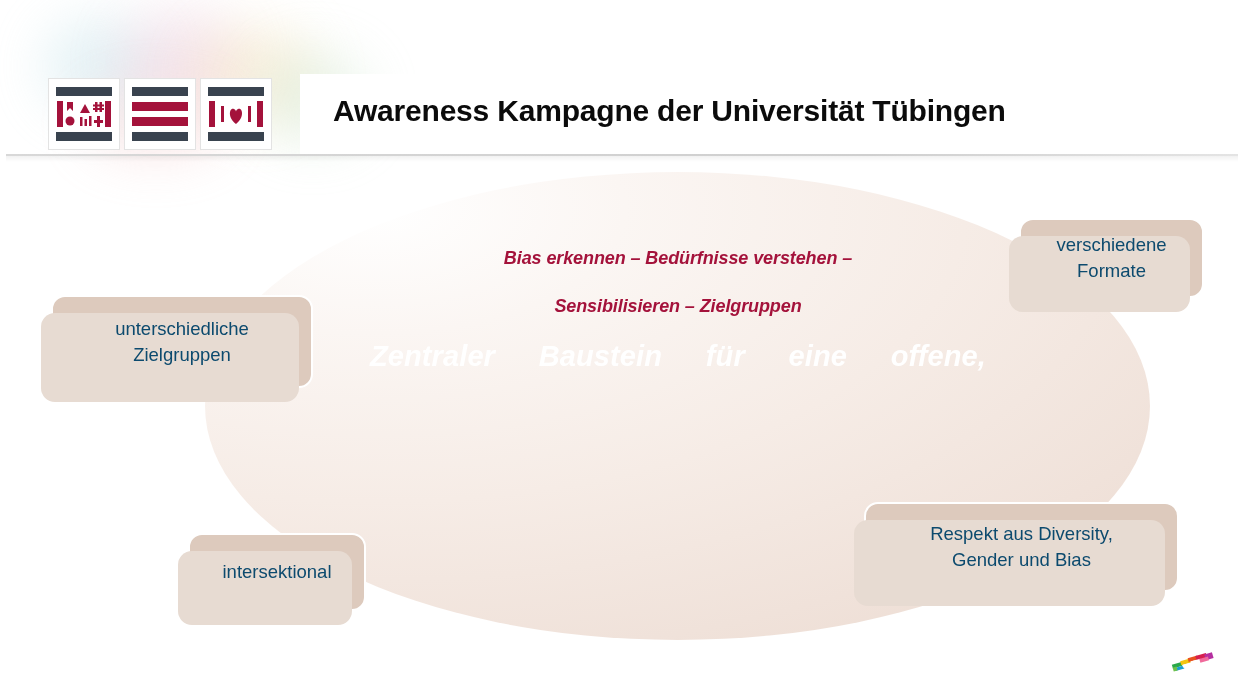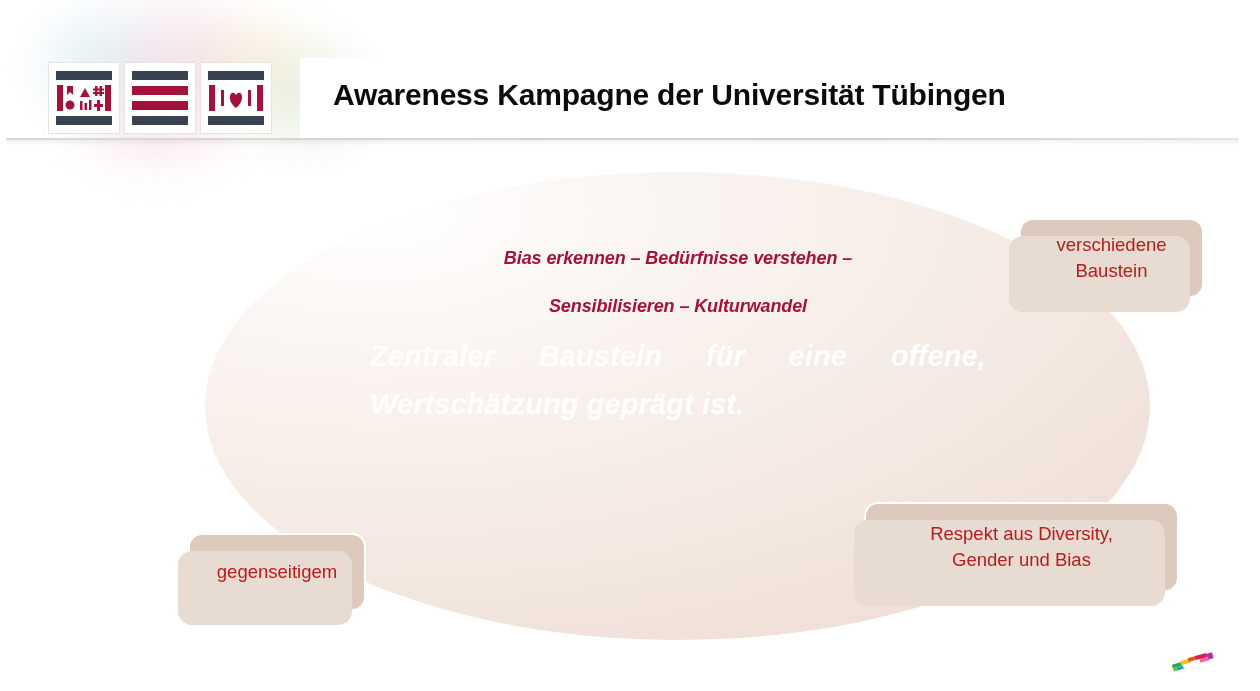--- a/index.html
+++ b/index.html
@@ -30,21 +30,21 @@
   }
   .pb1 { left: 44px;  top: 18px;  width: 110px; height: 96px; background: #bfe0e8; opacity:.40;}
   .pb2 { left: 120px; top: 10px;  width: 120px; height: 100px; background: #e8c4d6; opacity:.40;}
   .pb3 { left: 196px; top: 26px;  width: 120px; height: 96px; background: #f2d9a8; opacity:.34;}
   .pb4 { left: 258px; top: 52px;  width: 110px; height: 92px; background: #c7e4c9; opacity:.36;}
   .pb5 { left: 86px;  top: 88px;  width: 140px; height: 70px; background: #f0b9b9; opacity:.30;}
 
   
   .header {
     position: absolute;
-    left: 0; top: 0;
+    left: 0; top: 16px;
     width: 1260px; height: 140px;
   }
   .logo-strip {
     position: absolute;
     left: 48px; top: 62px;
     display: flex;
     gap: 4px;
     z-index: 3;
   }
   .logo-tile {
@@ -147,21 +147,21 @@
   }
   .body-text .lastline { text-align: left; }
 
   
   .callout {
     position: absolute;
     z-index: 6;
     background: #ddcabd;
     border: 2px solid #ffffff;
     border-radius: 14px;
-    color: #b91c1c;
+    color: #0c4a6e;
     font-size: 18.5px;
     line-height: 26px;
     text-align: center;
     display: flex;
     align-items: center;
     justify-content: center;
     padding: 6px 14px;
   }
   .callout::before {
     content: "";
@@ -259,37 +259,42 @@
     <div class="header-title">Awareness Kampagne der Universität Tübingen</div>
 
     <div class="header-rule-shadow"></div>
     <div class="header-rule"></div>
   </div>
 
   <div class="ellipse"></div>
 
   <div class="center-block">
     <div class="headline">Bias erkennen – Bedürfnisse verstehen –</div>
-    <div class="headline">Sensibilisieren – Kulturwandel</div>
+    <div class="headline">Sensibilisieren – Zielgruppen</div>
     <div class="body-text">
       <div style="text-align:justify;text-align-last:justify;">Zentraler Baustein für eine offene,</div>
-      <div class="lastline">Wertschätzung geprägt ist.</div>
     </div>
   </div>
 
+  <div class="callout c-zielgruppen">
+    <span>
+      <span>unterschiedliche</span><br>
+      <span>Zielgruppen</span>
+    </span>
+  </div>
 
   <div class="callout c-formate">
     <span>
       <span>verschiedene</span><br>
-      <span>Baustein</span>
+      <span>Formate</span>
     </span>
   </div>
 
   <div class="callout c-intersekt">
-    <span>gegenseitigem</span>
+    <span>intersektional</span>
   </div>
 
   <div class="callout c-themen">
     <span>
       <span>Respekt aus Diversity,</span><br>
       <span>Gender und Bias</span>
     </span>
   </div>
 
   <div class="rainbow-mark">

